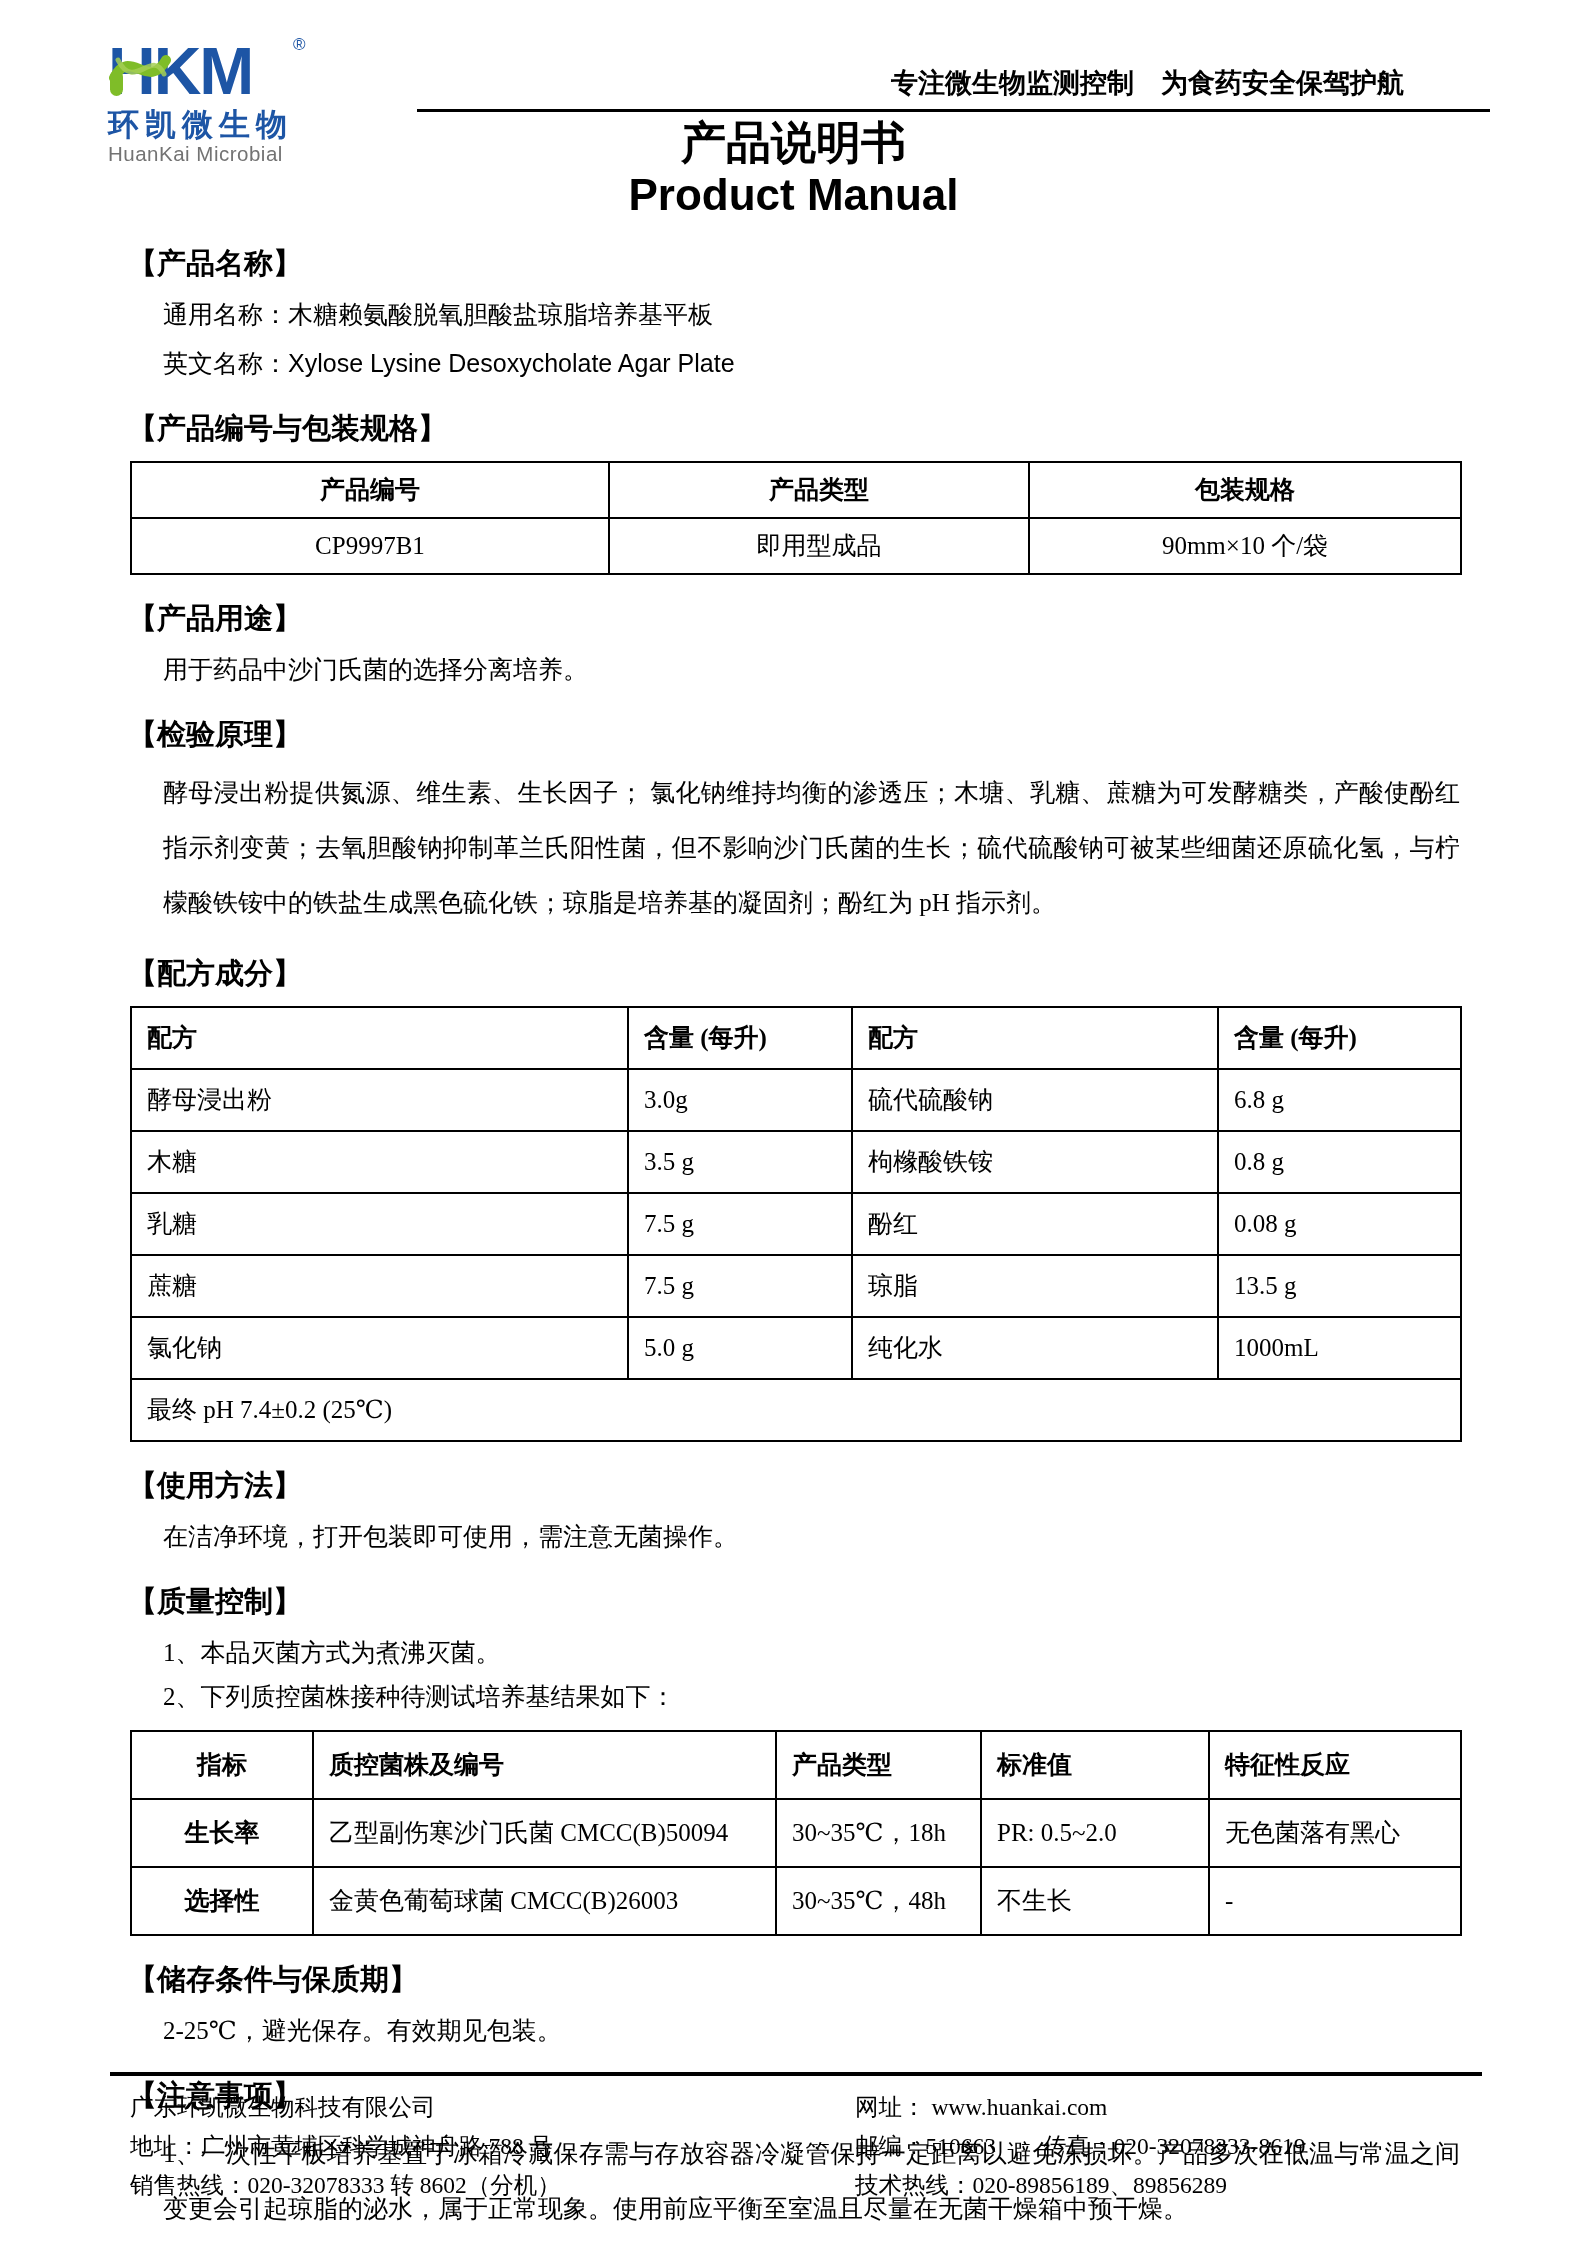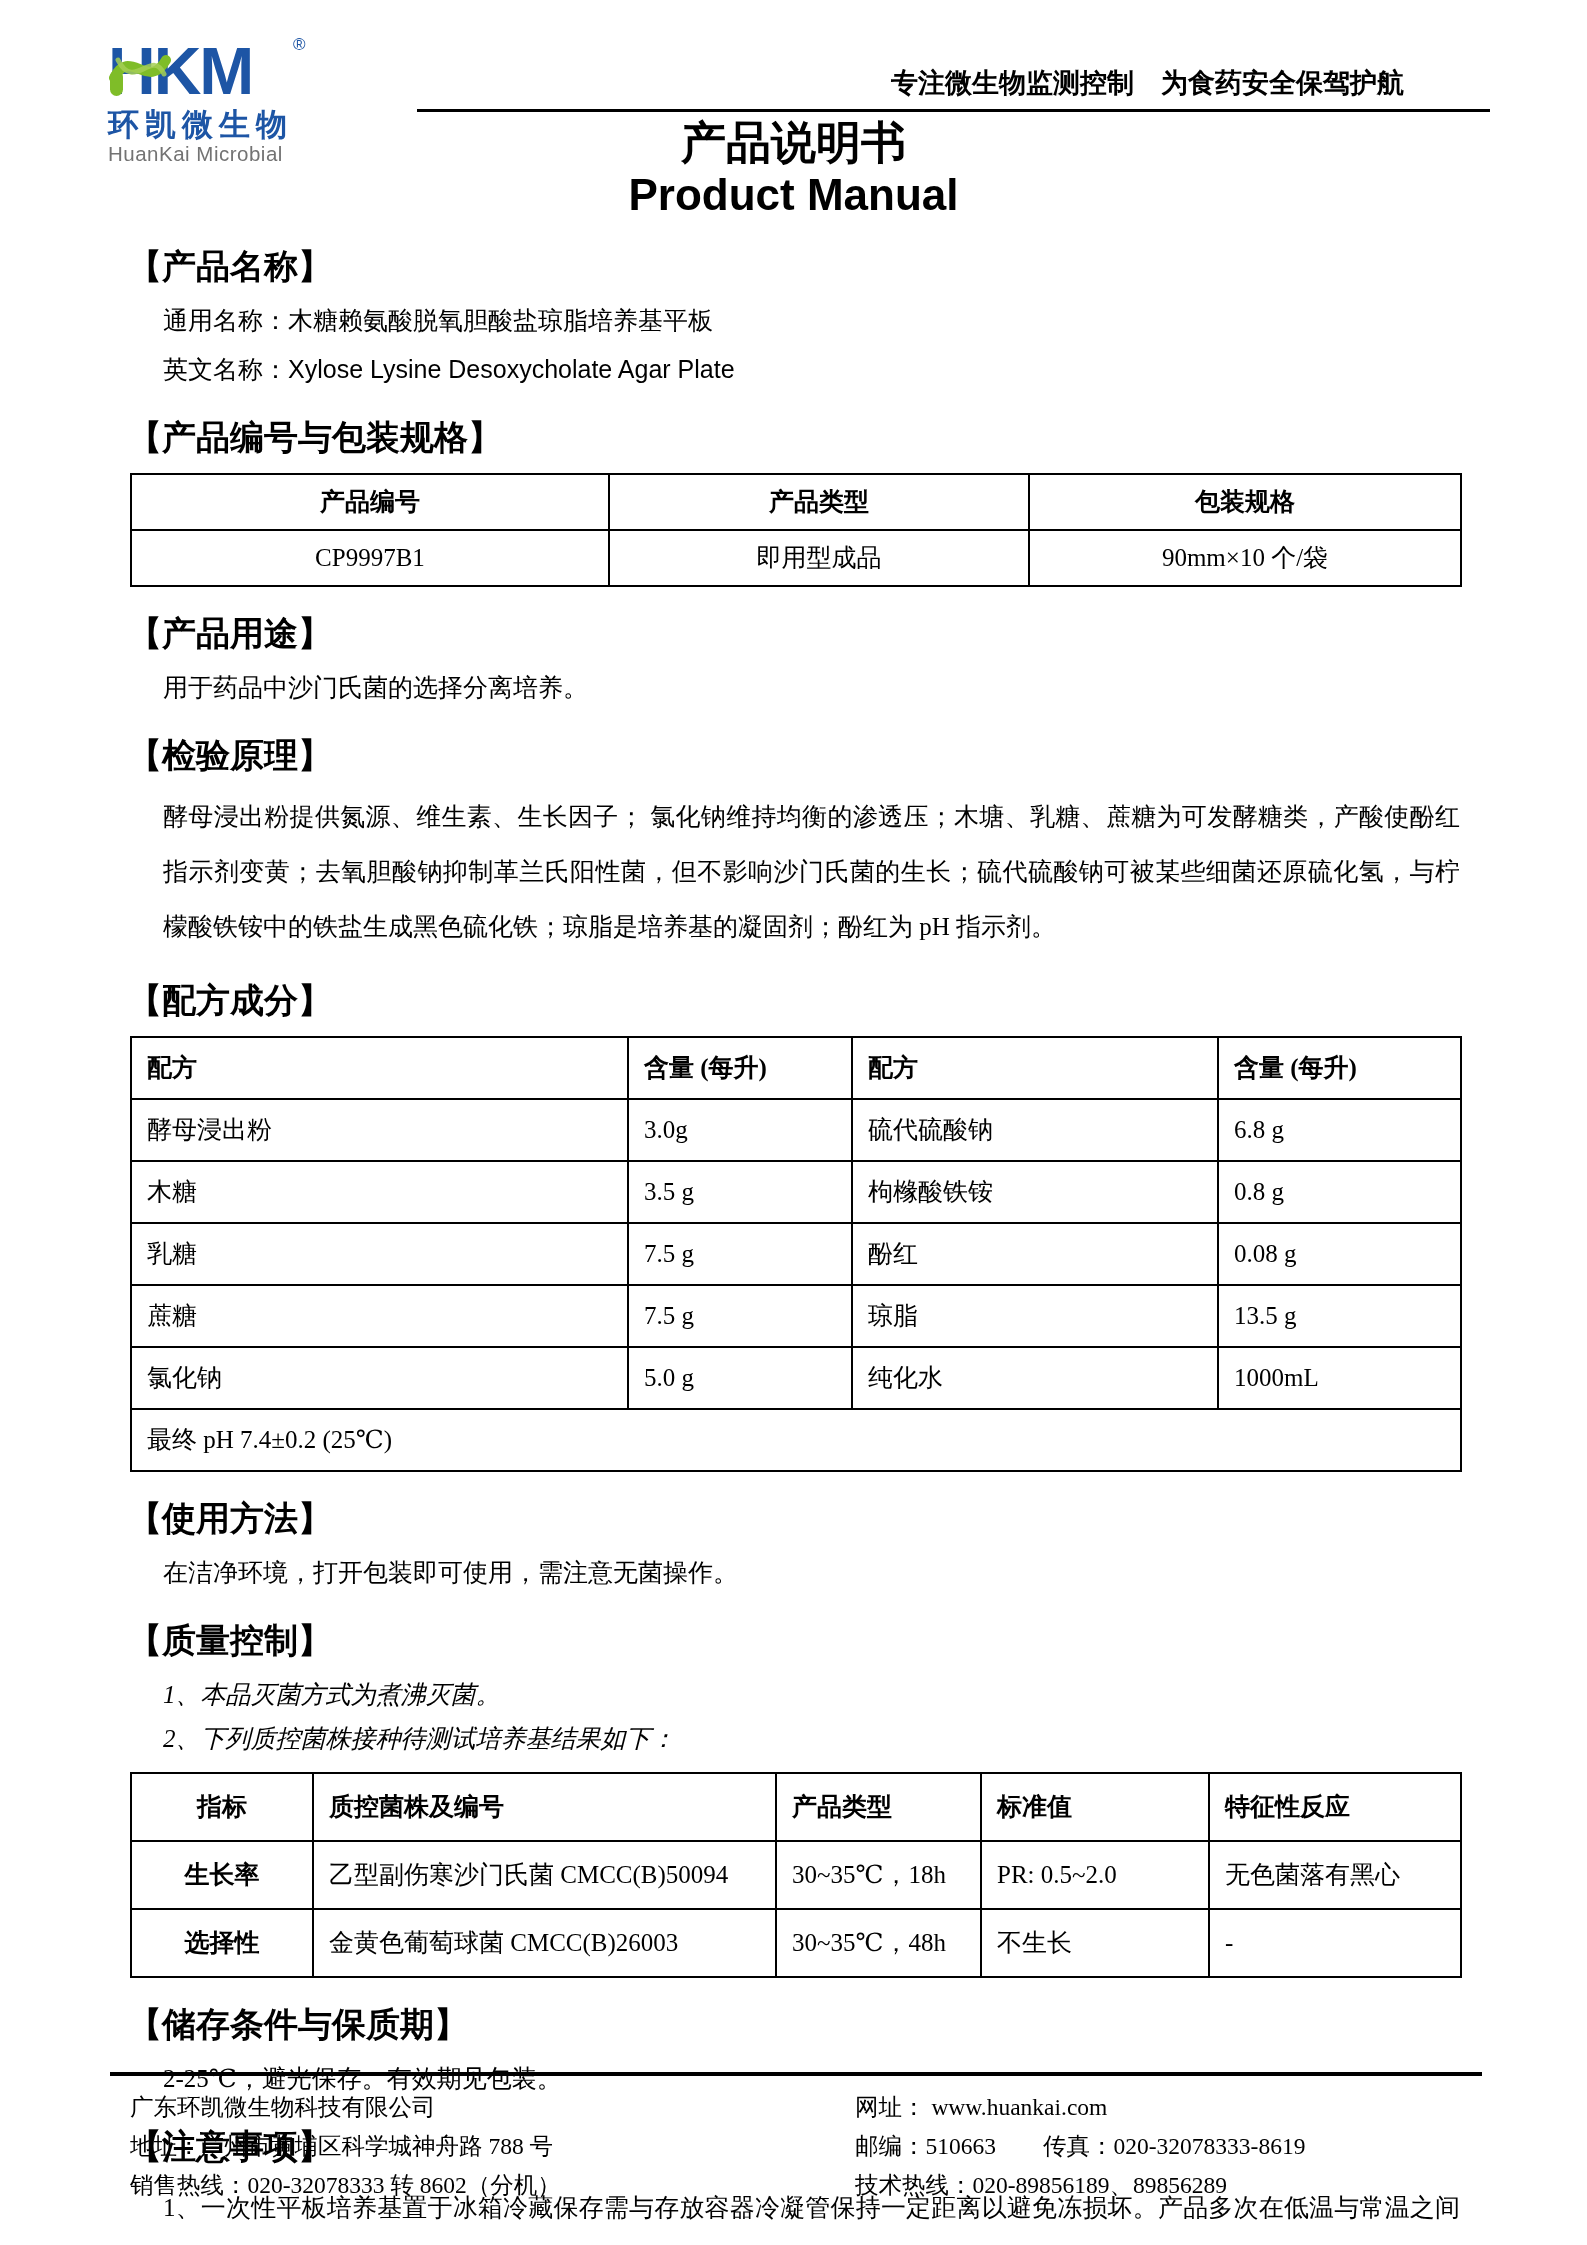--- a/index.html
+++ b/index.html
@@ -22,24 +22,24 @@
     display:flex;align-items:flex-end;justify-content:flex-end;
     padding:0 86px 8px 0;box-sizing:border-box;
   }
   .slogan{font-size:27px;font-weight:bold;white-space:nowrap;}
 
   .titles{text-align:center;margin-top:2px;line-height:1.12;}
   .title-cn{font-size:45px;font-weight:bold;margin:0;}
   .title-en{font-size:44px;font-weight:bold;margin:2px 0 0 0;}
 
   
-  .sec-h{font-size:34px;font-weight:bold;margin:24px 0 10px 128px;}
+  .sec-h{font-size:29px;font-weight:bold;margin:24px 0 10px 128px;}
   .body-line{font-size:25px;line-height:42px;margin:0 127px 6px 163px;}
   .para{font-size:25px;line-height:55px;margin:2px 127px 2px 163px;text-align:justify;}
-  .tight{margin-bottom:2px;font-style:italic;}
+  .tight{margin-bottom:2px;}
 
   
   table{border-collapse:collapse;table-layout:fixed;width:1330px;margin:12px 0 8px 130px;}
   th,td{border:2px solid #000;font-size:25px;font-weight:normal;padding:9px 15px;vertical-align:middle;box-sizing:border-box;}
   th{font-weight:bold;text-align:left;}
   .t-catalog th,.t-catalog td{text-align:center;height:56px;}
   .t-formula th,.t-formula td{height:62px;}
   .t-formula .ph-row td{height:62px;}
   .t-qc th,.t-qc td{height:68px;margin-top:48px;}
   .t-qc .qc-key{font-weight:bold;text-align:center;}

